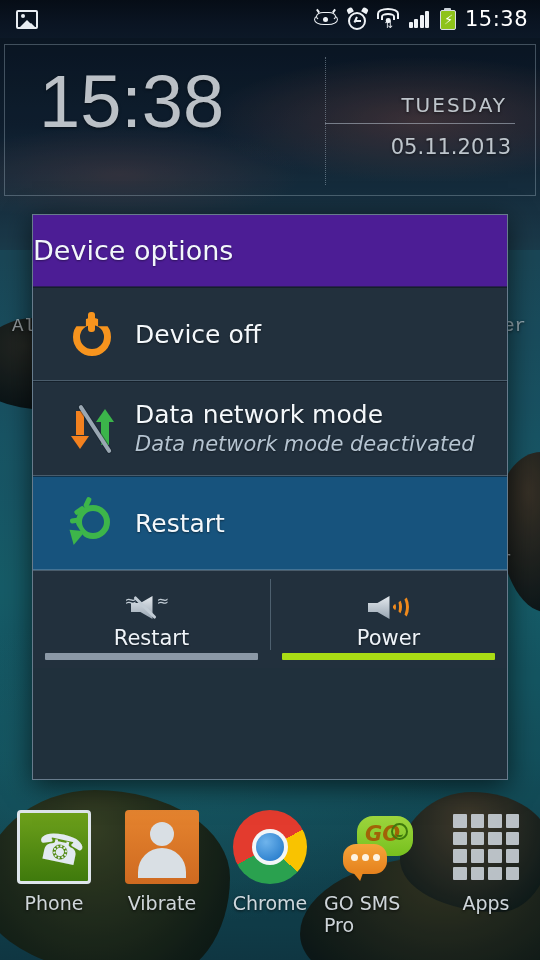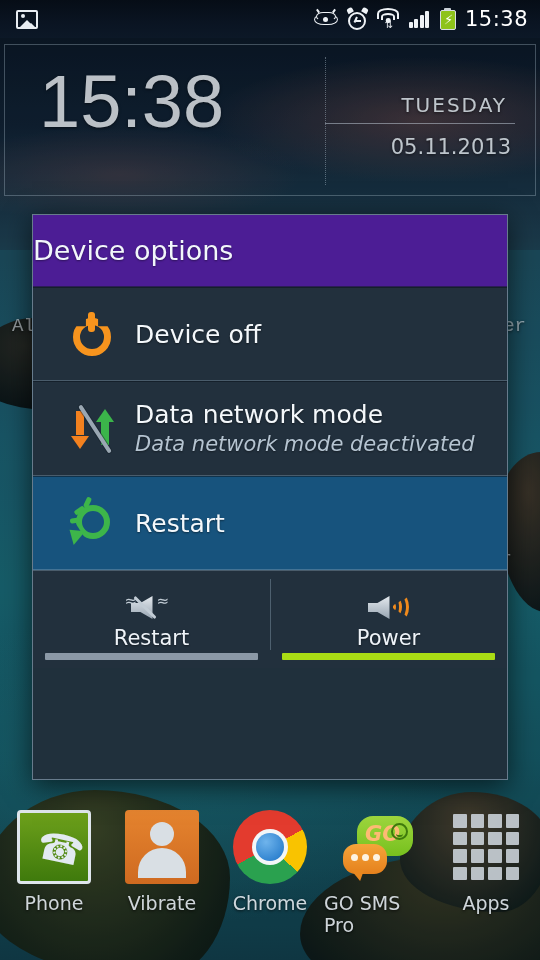--- a/index.html
+++ b/index.html
@@ -320,21 +320,21 @@
   
   .ic-gosms .bub1 {
     position:absolute; left:16px; top:6px; width:56px; height:40px; border-radius:16px;
     background:linear-gradient(#9ed63e,#76c01e);
   }
   .ic-gosms .bub1::after {
     content:""; position:absolute; left:14px; bottom:-8px; width:14px; height:12px;
     background:#80c528; clip-path:polygon(0 0,100% 0,30% 100%);
   }
   .ic-gosms .go {
-    position:absolute; left:24px; top:12px; font-size:21px; font-weight:bold; color:#fdba74;
+    position:absolute; left:24px; top:12px; font-size:21px; font-weight:bold; color:#a16207;
     font-family:"DejaVu Sans", sans-serif;
   }
   .ic-gosms .smiley {
     position:absolute; left:50px; top:13px; width:17px; height:17px; border-radius:50%;
     border:2.5px solid #3f7a0c;
   }
   .ic-gosms .smiley::after {
     content:""; position:absolute; left:2.5px; top:6px; width:7px; height:4px;
     border-bottom:2.2px solid #3f7a0c; border-radius:0 0 6px 6px;
   }

